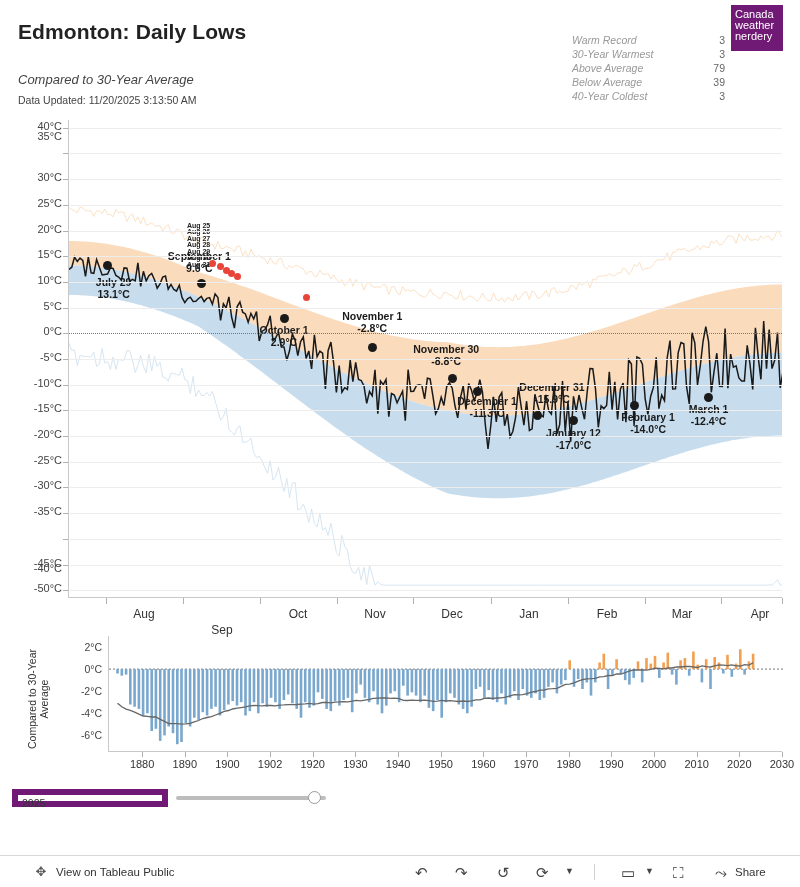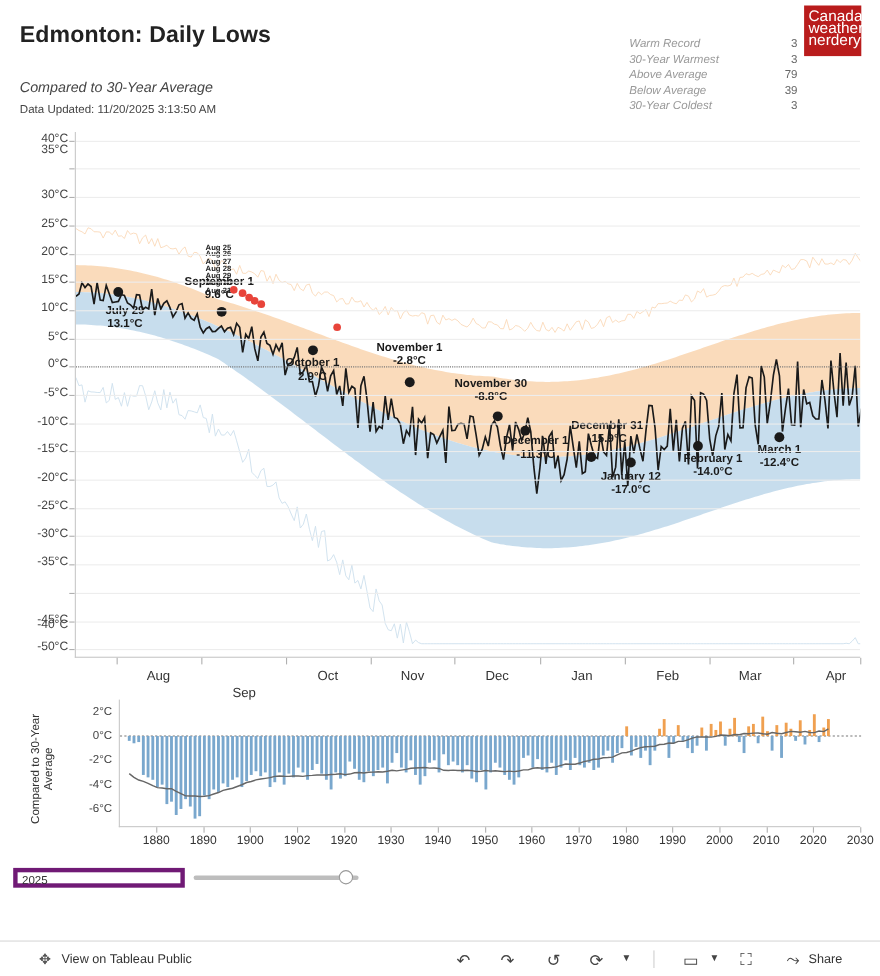--- a/index.html
+++ b/index.html
@@ -57,22 +57,22 @@
   
   .stats { position: absolute; left: 560px; top: 34px; width: 165px; }
   .stats .row { position: relative; height: 14px; font-size: 10.5px; font-style: italic; color: #999; }
   .stats .row .lbl { position: absolute; left: 12px; top: 0; }
   .stats .row .val { position: absolute; right: 0; top: 0; font-style: normal; color: #666; }
 
   
   .badge {
     position: absolute; left: 731px; top: 5px;
     width: 52px; height: 46px;
-    background: #b91c1c; color: #fff;
-    font-size: 14px; line-height: 11px;
+    background: #701a75; color: #fff;
+    font-size: 11px; line-height: 11px;
     padding: 4px 4px;
   }
 
   
   .chart-wrap { position: absolute; left: 0; top: 115px; width: 800px; height: 515px; }
   .plot {
     position: absolute; left: 68px; top: 5px;
     width: 714px; height: 478px;
     background: #fff;
     border-left: 1px solid #c8c8c8;
@@ -120,21 +120,21 @@
     width: 674px; height: 116px;
     border-bottom: 1px solid #c8c8c8; border-left: 1px solid #c8c8c8;
   }
   .bylab { position: absolute; right: 0; width: 34px; text-align: right; font-size: 10.5px; color: #444; }
   .bxlab { position: absolute; font-size: 11px; color: #333; text-align: center; width: 46px; }
 
   
   .controls { position: absolute; left: 0; top: 784px; width: 800px; height: 70px; }
   .yearbox {
     position: absolute; left: 12px; top: 5px; width: 156px; height: 18px;
-    border: 4px solid #701a75; background: #fff;
+    border: 6px solid #701a75; background: #fff;
     font-size: 10.5px; color: #333; padding: 1px 4px; line-height: 15px;
   }
   .track { position: absolute; height: 4px; border-radius: 2px; background: #bdbdbd; }
   .knob {
     position: absolute; width: 13px; height: 13px; border-radius: 50%;
     background: #fff; border: 1px solid #999;
   }
 
   
   .footer {
@@ -171,21 +171,21 @@
       </div>
       <div class="row">
         <span class="lbl">Above Average</span>
         <span class="val">79</span>
       </div>
       <div class="row">
         <span class="lbl">Below Average</span>
         <span class="val">39</span>
       </div>
       <div class="row">
-        <span class="lbl">30-Year Coldest</span>
+        <span class="lbl">40-Year Coldest</span>
         <span class="val">3</span>
       </div>
     </div>
 
     <div class="badge">
       <div>Canada</div>
       <div>weather</div>
       <div>nerdery</div>
     </div>
   </div>

